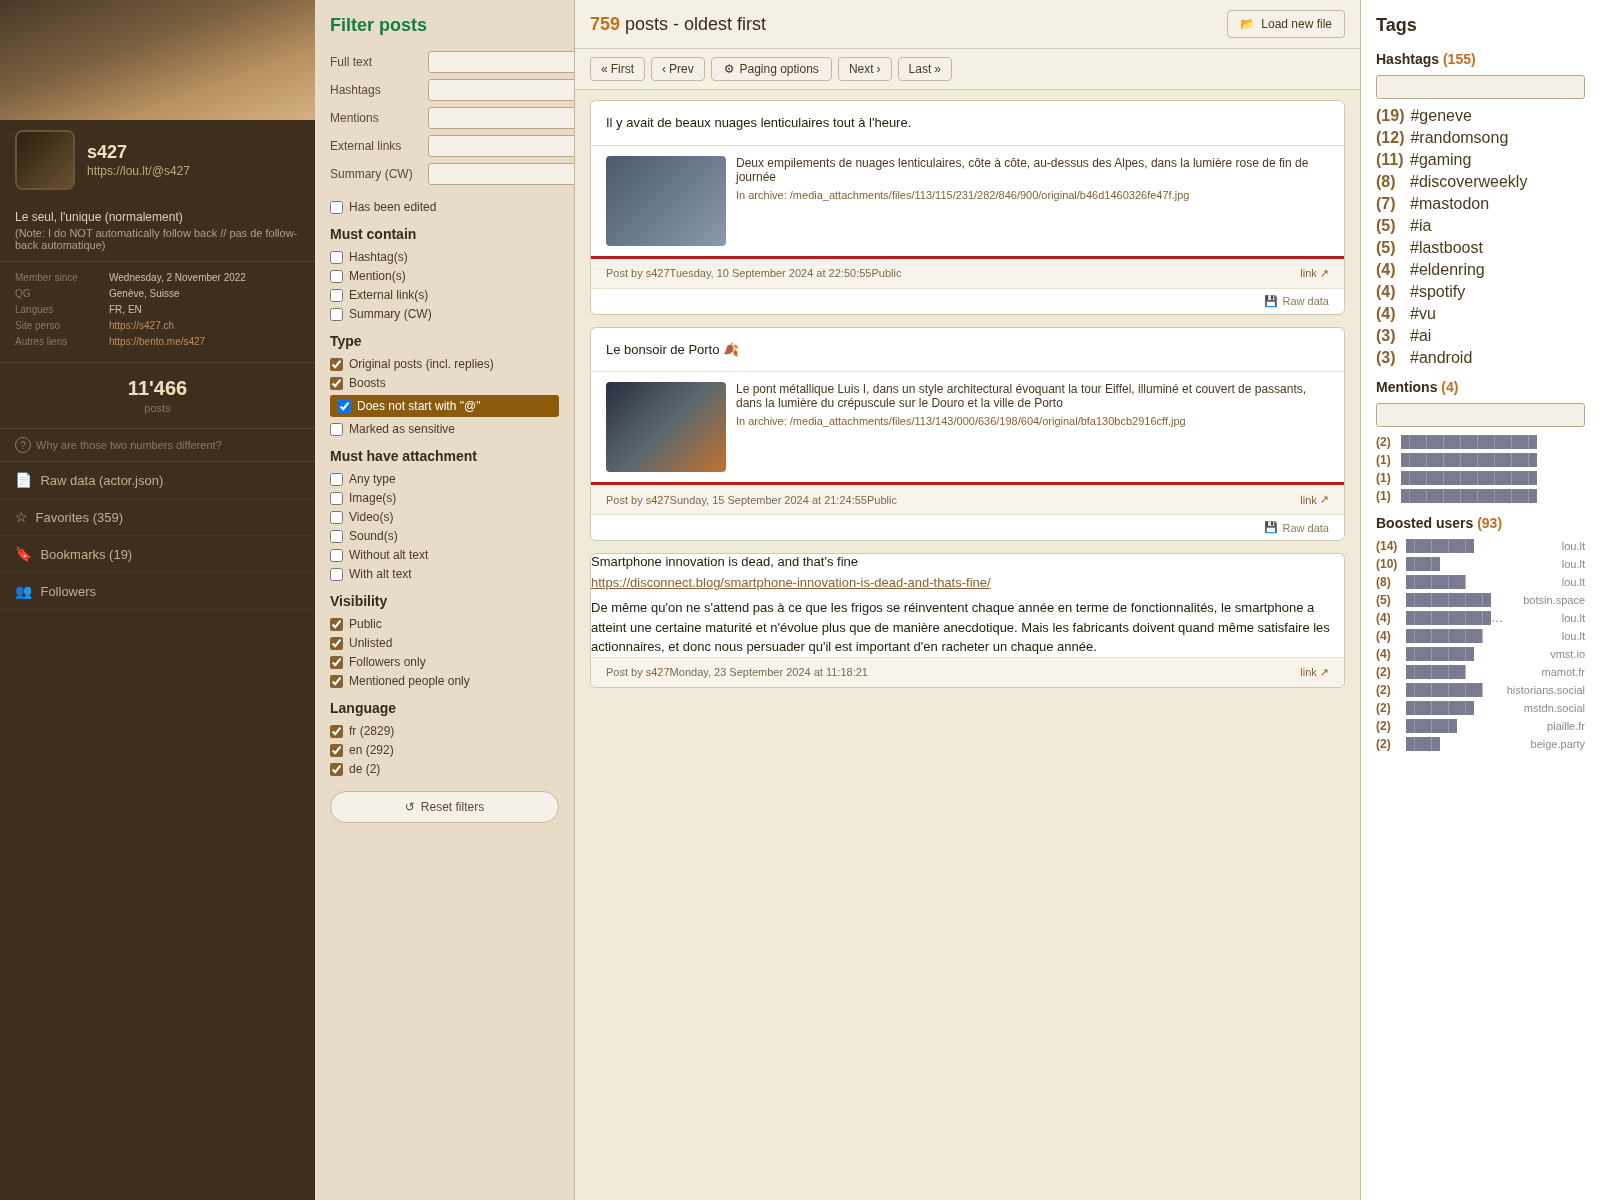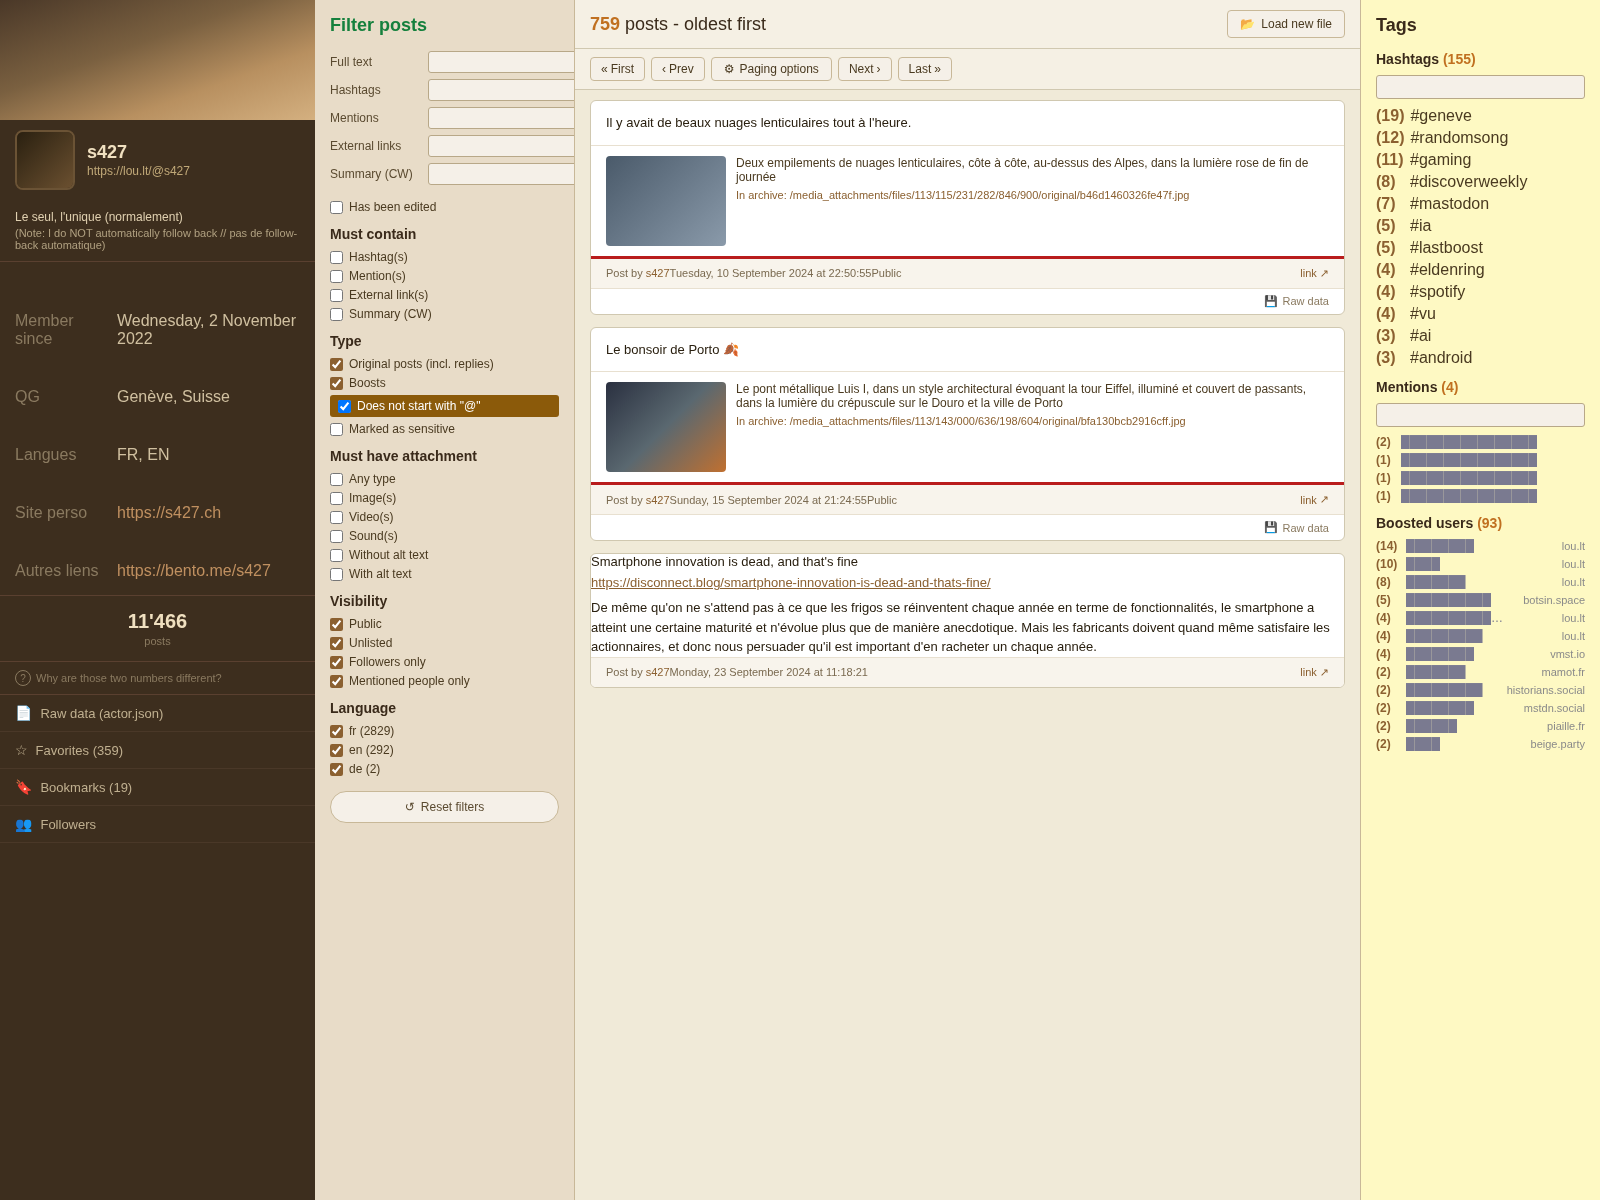--- a/index.html
+++ b/index.html
@@ -12,21 +12,21 @@
     .profile-avatar-area { display: flex; align-items: center; padding: 10px 15px; gap: 12px; background: #3d2e1e; }
     .avatar { width: 60px; height: 60px; border-radius: 8px; background: #8b7355; border: 2px solid #6b5335; overflow: hidden; flex-shrink: 0; }
     .avatar-inner { width: 100%; height: 100%; background: linear-gradient(135deg, #2a2010, #6b5030); }
     .profile-name-area { flex: 1; }
     .profile-username { font-size: 18px; font-weight: bold; color: #f0e0c0; }
     .profile-link { font-size: 12px; color: #c0a878; text-decoration: none; }
     .profile-bio { padding: 10px 15px; font-size: 12px; color: #d0c0a0; border-bottom: 1px solid #5a4030; }
     .profile-bio .bio-main { font-weight: 500; margin-bottom: 3px; color: #e0d0b0; }
     .profile-bio .bio-note { font-size: 11px; color: #b0a080; }
     .profile-meta { padding: 10px 15px; border-bottom: 1px solid #5a4030; }
-    .meta-row { display: flex; gap: 12px; margin-bottom: 5px; font-size: 16px; margin-top: 40px; }
+    .meta-row { display: flex; gap: 4px; margin-bottom: 5px; font-size: 10px; }
     .meta-label { color: #8a7a60; min-width: 90px; }
     .meta-value { color: #d0c0a0; }
     .meta-value a { color: #c09060; text-decoration: none; }
     .profile-stats { display: flex; border-bottom: 1px solid #5a4030; }
     .stat-box { flex: 1; padding: 14px 10px; text-align: center; border-right: 1px solid #5a4030; }
     .stat-box:last-child { border-right: none; }
     .stat-number { font-size: 20px; font-weight: bold; color: #f0e0c0; }
     .stat-label { font-size: 11px; color: #8a7a60; margin-top: 2px; }
     .why-different { padding: 8px 15px; font-size: 11px; color: #8a7a60; border-bottom: 1px solid #5a4030; display: flex; align-items: center; gap: 5px; cursor: pointer; }
     .nav-item { padding: 10px 15px; display: flex; align-items: center; gap: 8px; font-size: 13px; color: #c0b090; border-bottom: 1px solid #4a3828; cursor: pointer; }
@@ -69,21 +69,21 @@
     .post-author a { color: #8b6030; text-decoration: none; }
     .post-date { color: #7a6a50; }
     .post-visibility { color: #7a6a50; }
     .post-link { color: #8b6030; text-decoration: none; display: flex; align-items: center; gap: 3px; }
     .raw-data-row { padding: 6px 15px; display: flex; justify-content: flex-end; font-size: 11px; color: #8a7a60; border-top: 1px solid #e8e0d0; }
     .raw-data-btn { display: flex; align-items: center; gap: 4px; color: #8a7a60; cursor: pointer; }
     .post-text-link { color: #8b6030; }
     .post-text-content { font-size: 13px; line-height: 1.5; }
 
     
-    .tags-panel { width: 240px; min-width: 240px; background: #fef9c3; padding: 15px; overflow-y: auto; border-left: 1px solid #c8b898; }
+    .tags-panel { width: 240px; min-width: 240px; background: #ffffff; padding: 15px; overflow-y: auto; border-left: 1px solid #c8b898; }
     .tags-title { font-size: 18px; font-weight: bold; color: #3a2a1a; margin-bottom: 15px; }
     .tags-section-title { font-size: 14px; font-weight: bold; color: #3a2a1a; margin: 12px 0 8px 0; }
     .tags-count { color: #c07020; }
     .tag-row { display: flex; align-items: center; gap: 6px; margin-bottom: 4px; font-size: 16px; }
     .tag-count { color: #8b6030; font-weight: bold; min-width: 28px; }
     .tag-name { color: #4a3a20; }
     .mentions-section { margin-top: 10px; }
     .mention-row { display: flex; justify-content: space-between; margin-bottom: 4px; font-size: 12px; }
     .mention-count { color: #8b6030; font-weight: bold; min-width: 25px; }
     .mention-name { color: #7a7a90; flex: 1; text-overflow: ellipsis; overflow: hidden; white-space: nowrap; }

